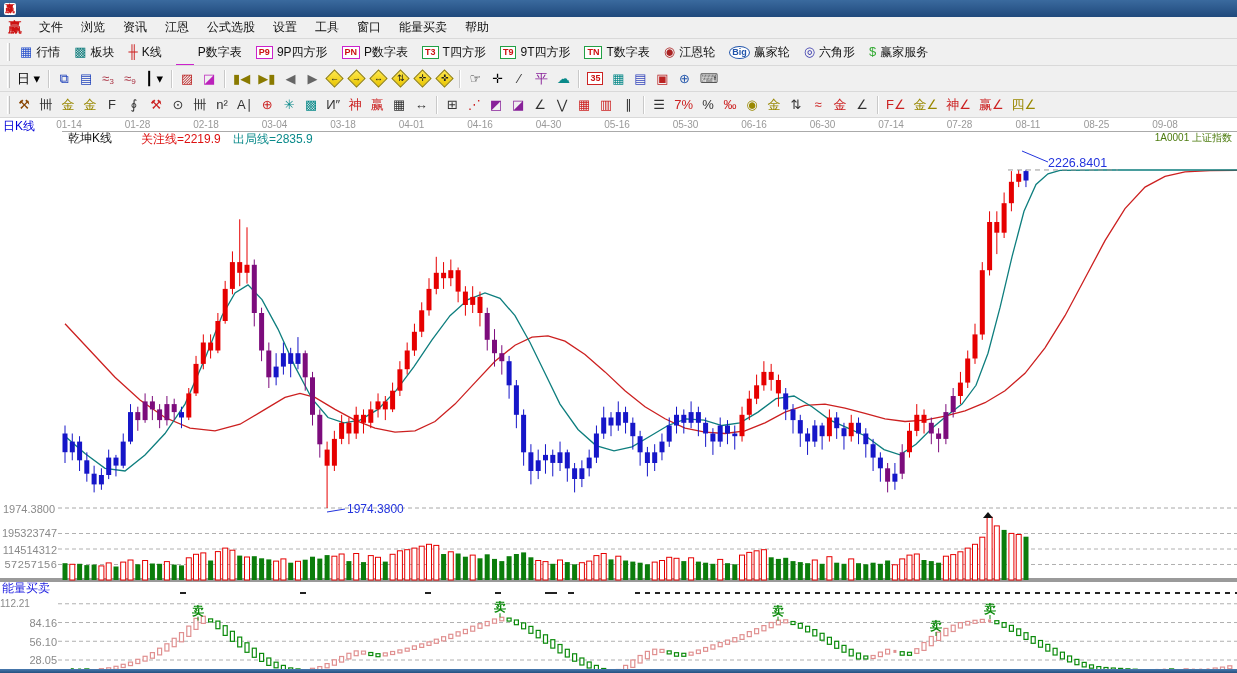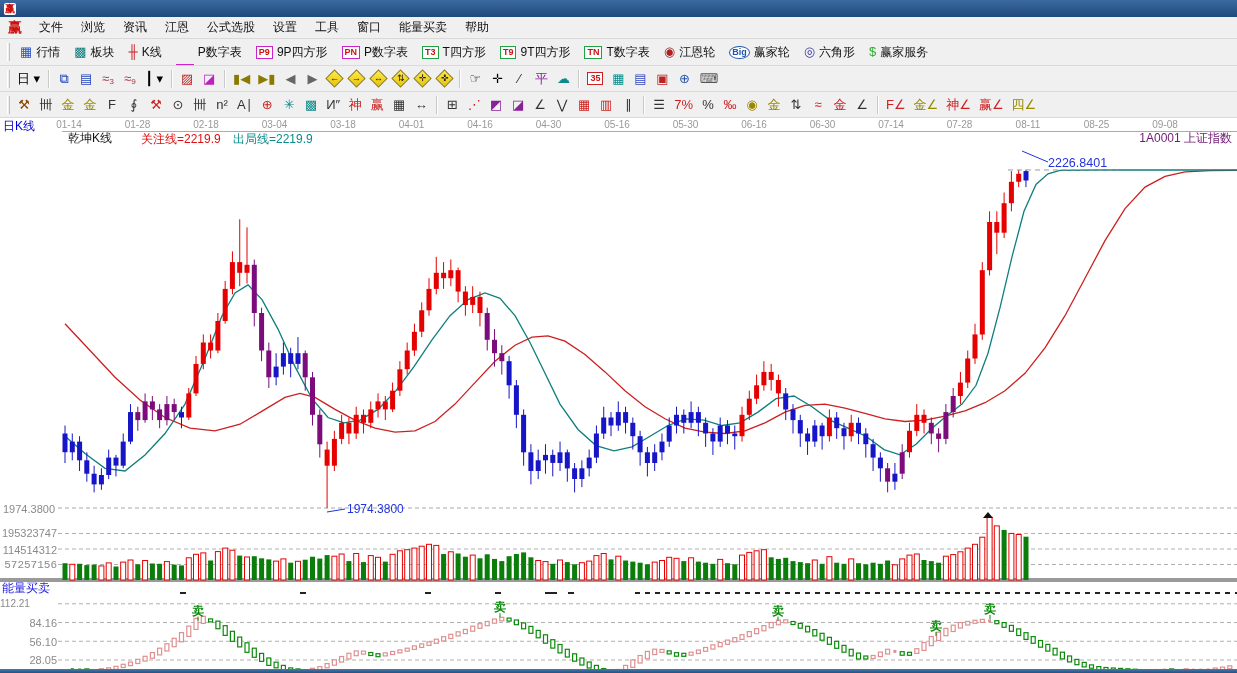--- a/index.html
+++ b/index.html
@@ -966,22 +966,22 @@
         <line x1="778" y1="616.6" x2="778" y2="620.6" stroke="#0b8a0b"></line>
         <text x="936" y="630.0" fill="#0b8a0b" font-size="12" text-anchor="middle" font-weight="bold">卖</text>
         <line x1="936" y1="632.0" x2="936" y2="636.0" stroke="#0b8a0b"></line>
         <text x="990" y="613.0" fill="#0b8a0b" font-size="12" text-anchor="middle" font-weight="bold">卖</text>
         <line x1="990" y1="615.0" x2="990" y2="619.0" stroke="#0b8a0b"></line>
       </svg>
 
     <div class="ov" style="left:3px;top:2px;color:#0000d8;font-size:12px;">日K线</div>
     <div class="ov" style="left:68px;top:14px;color:#111;font-size:12px;">乾坤K线</div>
     <div class="ov" style="left:141px;top:15px;color:#dd1111;font-size:12px;">关注线=2219.9</div>
-    <div class="ov" style="left:233px;top:15px;color:#0a8a8a;font-size:12px;">出局线=2219.9</div>
-    <div class="ov" style="right:5px;top:14px;color:#701a75;font-size:12px;text-align:right;">1A0001  上证指数</div>
+    <div class="ov" style="left:233px;top:15px;color:#0a8a8a;font-size:12px;">出局线=2835.9</div>
+    <div class="ov" style="right:5px;top:14px;color:#4d7c0f;font-size:10px;text-align:right;">1A0001  上证指数</div>
     <div class="ov" style="left:1048px;top:39px;color:#2233dd;font-size:12.5px;">2226.8401</div>
     <div class="ov" style="left:347px;top:385px;color:#2233dd;font-size:12px;">1974.3800</div>
     <div class="ov" style="left:3px;top:385px;color:#8a8a8a;font-size:11px;">1974.3800</div>
     <div class="ov" style="left:0;width:57px;top:409px;text-align:right;color:#8a8a8a;font-size:11px;">195323747</div>
     <div class="ov" style="left:0;width:57px;top:426px;text-align:right;color:#8a8a8a;font-size:11px;">114514312</div>
     <div class="ov" style="left:0;width:57px;top:441px;text-align:right;color:#8a8a8a;font-size:11px;font-family:Liberation Mono, monospace;">57257156</div>
     <div class="ov" style="left:2px;top:464px;color:#1a1ae0;font-size:12px;">能量买卖</div>
     <div class="ov" style="left:0;width:57px;top:480px;text-align:left;color:#8a8a8a;font-size:10px;">112.21</div>
     <div class="ov" style="left:0;width:57px;top:499px;text-align:right;color:#8a8a8a;font-size:11px;">84.16</div>
     <div class="ov" style="left:0;width:57px;top:518px;text-align:right;color:#8a8a8a;font-size:11px;">56.10</div>

